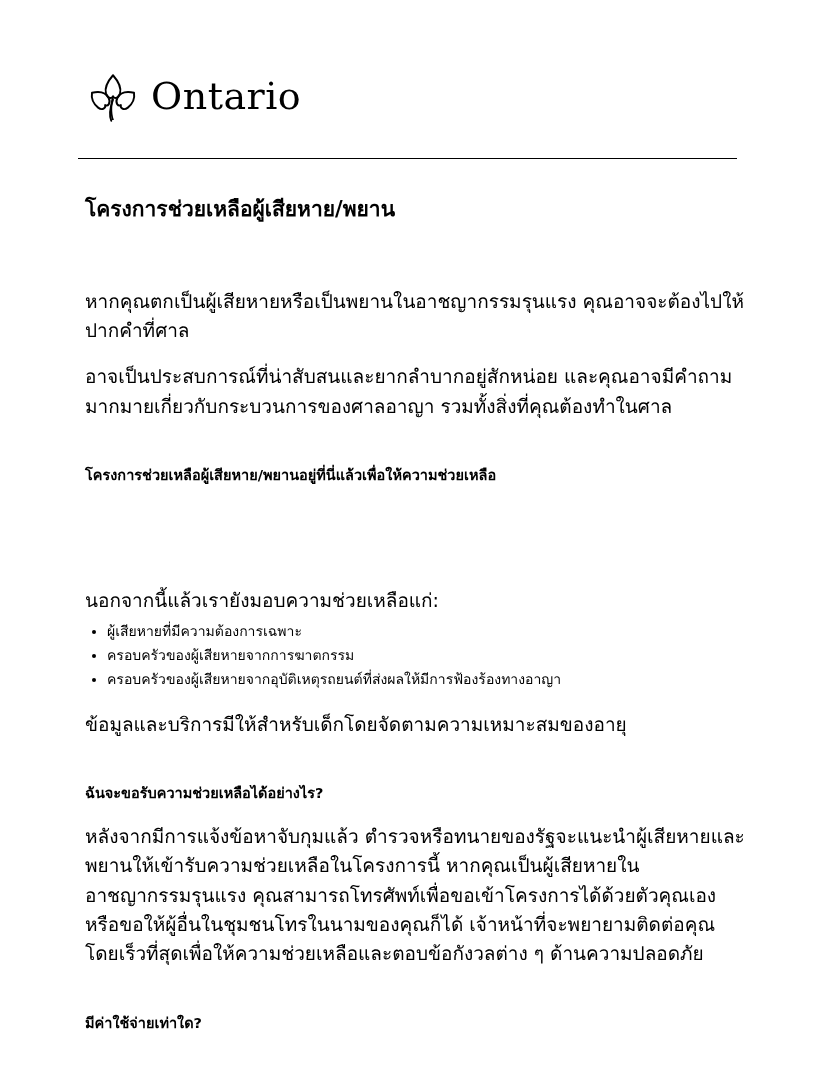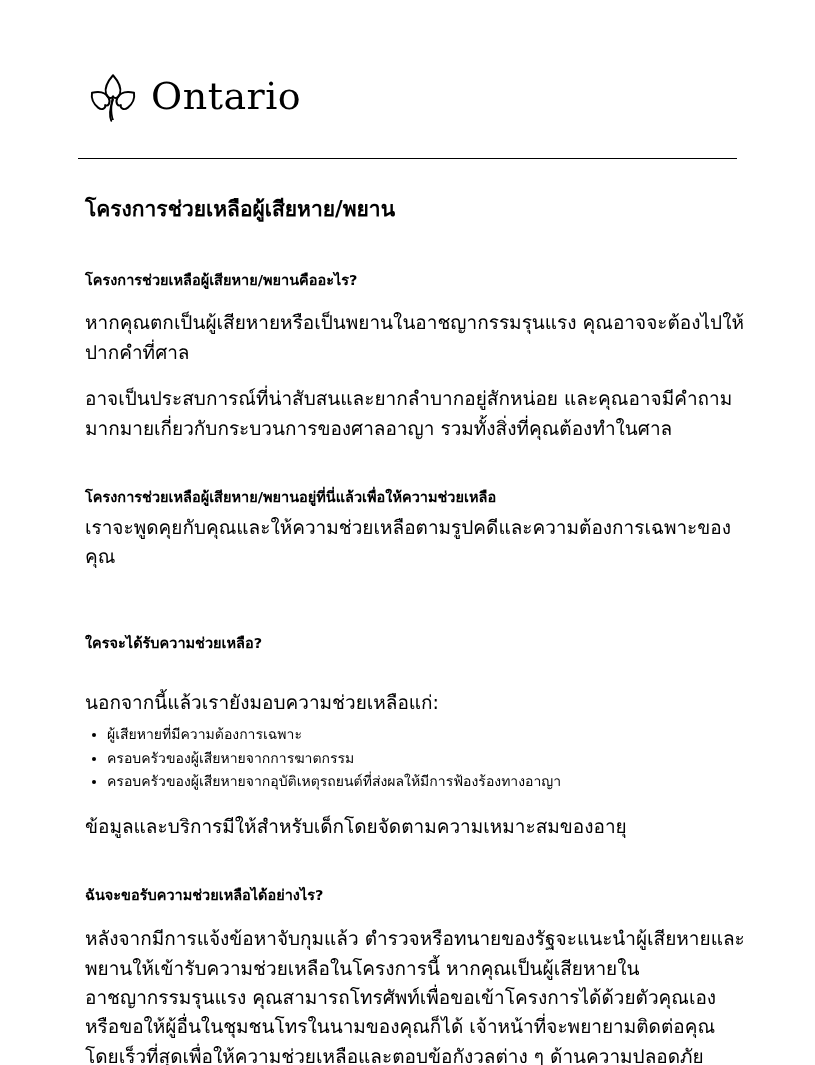--- a/index.html
+++ b/index.html
@@ -107,36 +107,33 @@
   </div>
 
   <div class="rule"></div>
 
   <div class="content">
 
     <h1 class="title">โครงการช่วยเหลือผู้เสียหาย/พยาน</h1>
 
     <div class="sp-xl"></div>
 
-    <h2 class="heading">โครงการช่วยเหลือผู้เสียหาย/พยานคืออะไร?</h2>
     <div class="sp-md"></div>
     <p class="para">หากคุณตกเป็นผู้เสียหายหรือเป็นพยานในอาชญากรรมรุนแรง คุณอาจจะต้องไปให้ปากคำที่ศาล</p>
     <div class="sp-md"></div>
     <p class="para">อาจเป็นประสบการณ์ที่น่าสับสนและยากลำบากอยู่สักหน่อย และคุณอาจมีคำถามมากมายเกี่ยวกับกระบวนการของศาลอาญา รวมทั้งสิ่งที่คุณต้องทำในศาล</p>
 
     <div class="sp-xl"></div>
 
     <h2 class="heading">โครงการช่วยเหลือผู้เสียหาย/พยานอยู่ที่นี่แล้วเพื่อให้ความช่วยเหลือ</h2>
     <div class="sp-xs"></div>
-    <p class="para">เราจะพูดคุยกับคุณและให้ความช่วยเหลือตามรูปคดีและความต้องการเฉพาะของคุณ</p>
     <div class="sp-md"></div>
 
     <div class="sp-xl"></div>
 
-    <h2 class="heading">ใครจะได้รับความช่วยเหลือ?</h2>
     <div class="sp-md"></div>
     <div class="sp-md"></div>
     <p class="para">นอกจากนี้แล้วเรายังมอบความช่วยเหลือแก่:</p>
     <ul class="bullets">
       <li>ผู้เสียหายที่มีความต้องการเฉพาะ</li>
       <li>ครอบครัวของผู้เสียหายจากการฆาตกรรม</li>
       <li>ครอบครัวของผู้เสียหายจากอุบัติเหตุรถยนต์ที่ส่งผลให้มีการฟ้องร้องทางอาญา</li>
     </ul>
     <div class="sp-md"></div>
     <p class="para">ข้อมูลและบริการมีให้สำหรับเด็กโดยจัดตามความเหมาะสมของอายุ</p>

